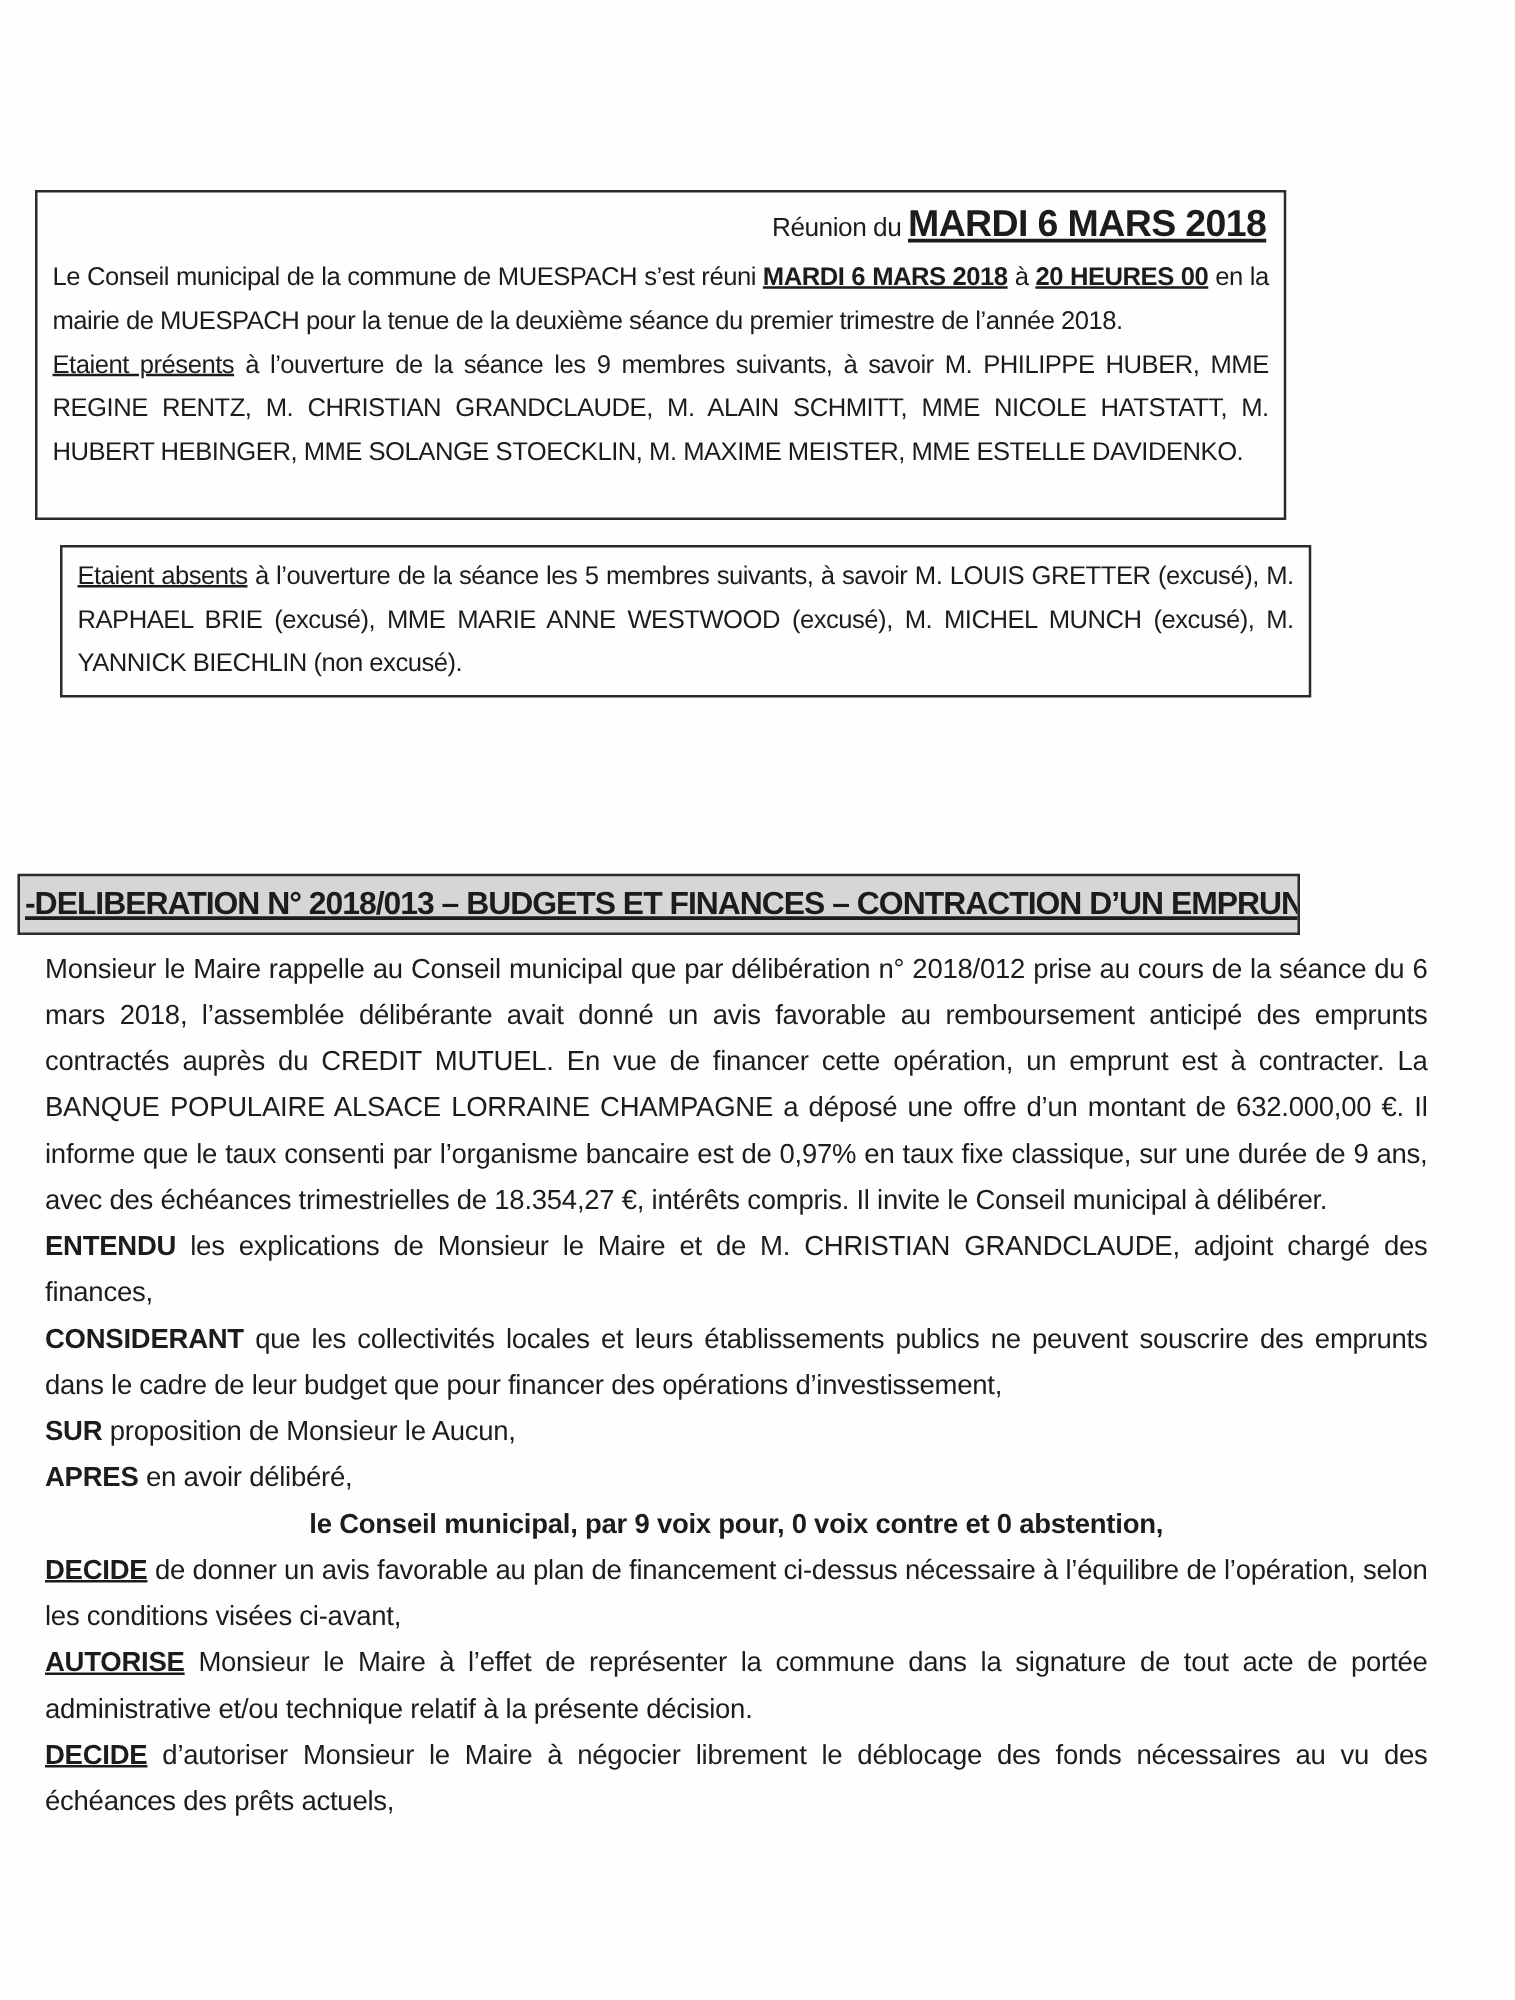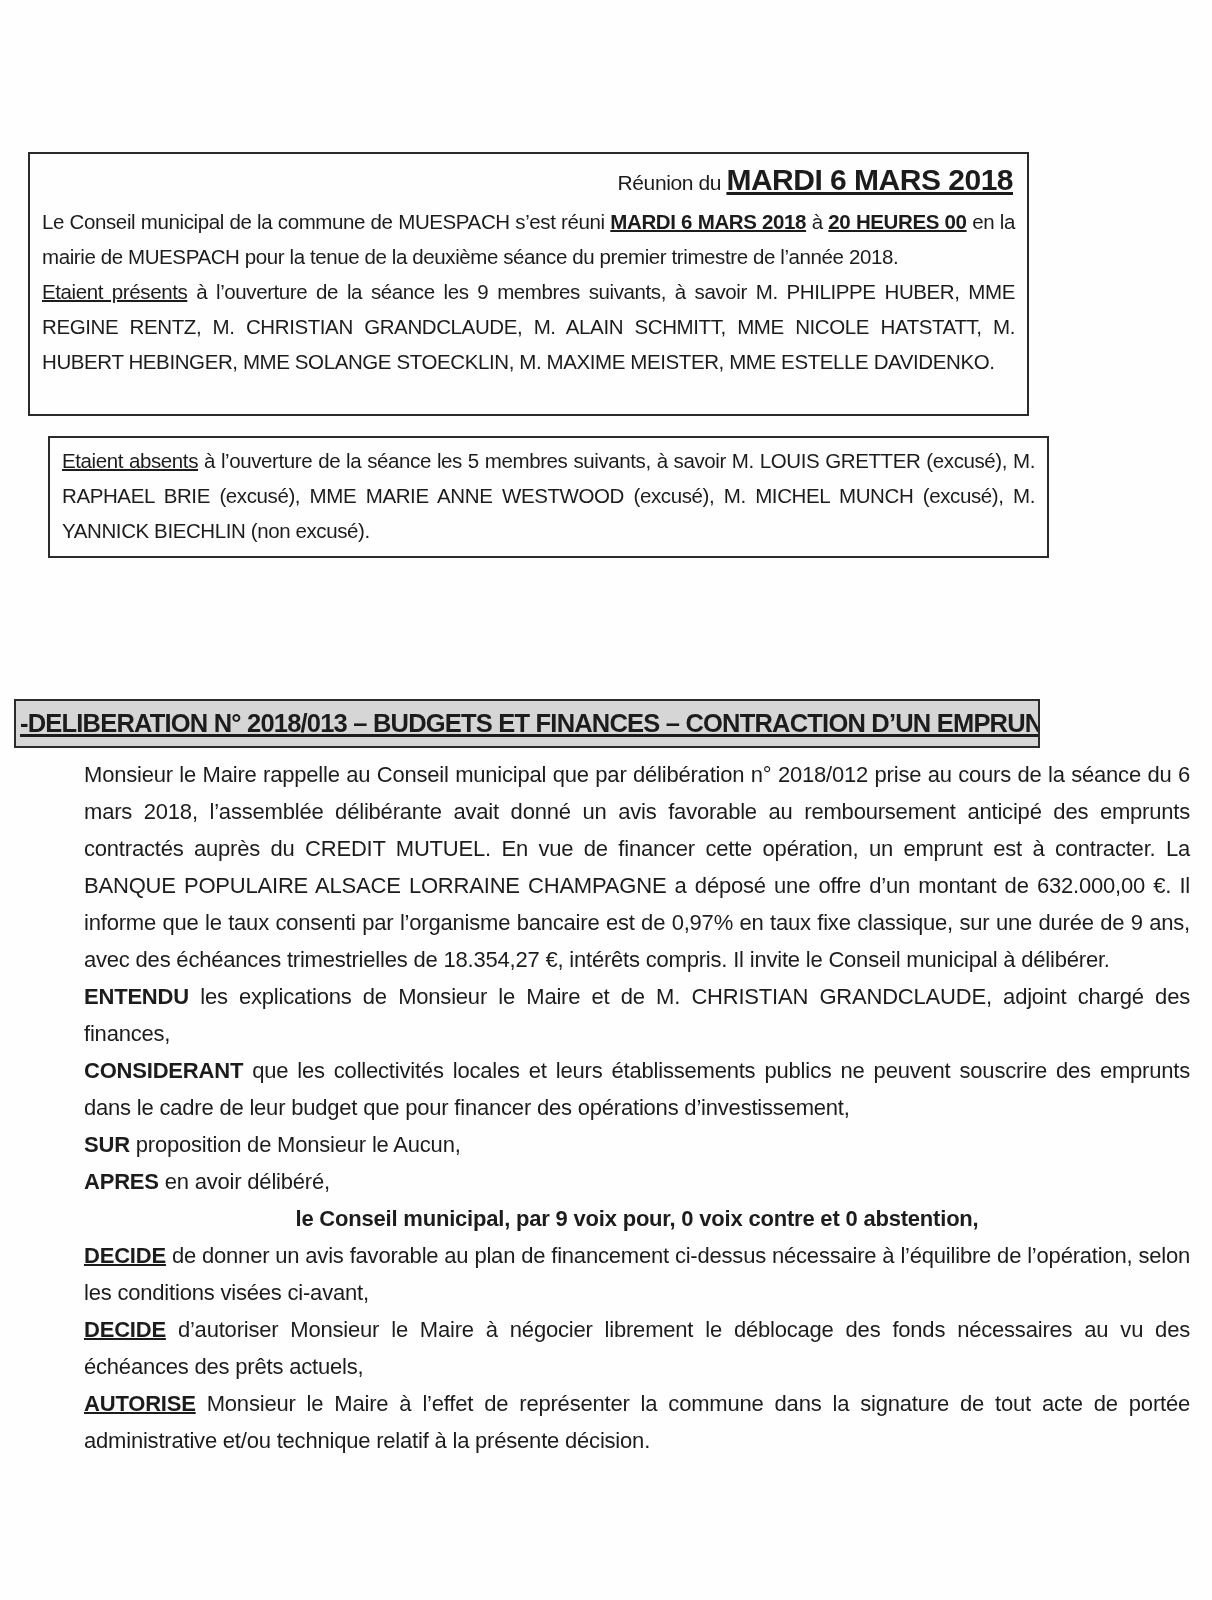--- a/index.html
+++ b/index.html
@@ -74,21 +74,20 @@
   }
   .main {
     position: absolute;
     left: 36px;
     top: 756px;
     width: 1106px;
     font-size: 22px;
     letter-spacing: -0.2px;
     line-height: 37px;
     text-align: justify;
-    margin-left: 48px;
   }
   .main p { margin: 0; }
   .lead { font-weight: bold; }
   .lead-u { font-weight: bold; text-decoration: underline; text-decoration-thickness: 2px; }
   .vote-line { text-align: center; font-weight: bold; }
 </style>
 </head>
 <body>
 
 <div class="page">
@@ -111,17 +110,17 @@
   </div>
 
   <div class="main">
     <p>Monsieur le Maire rappelle au Conseil municipal que par délibération n° 2018/012 prise au cours de la séance du 6 mars 2018, l’assemblée délibérante avait donné un avis favorable au remboursement anticipé des emprunts contractés auprès du CREDIT MUTUEL. En vue de financer cette opération, un emprunt est à contracter. La BANQUE POPULAIRE ALSACE LORRAINE CHAMPAGNE a déposé une offre d’un montant de 632.000,00 €. Il informe que le taux consenti par l’organisme bancaire est de 0,97% en taux fixe classique, sur une durée de 9 ans, avec des échéances trimestrielles de 18.354,27 €, intérêts compris.  Il invite le Conseil municipal à délibérer.</p>
     <p><span class="lead">ENTENDU</span><span> les explications de Monsieur le Maire et de M. CHRISTIAN GRANDCLAUDE, adjoint chargé des finances,</span></p>
     <p><span class="lead">CONSIDERANT</span><span> que les collectivités locales et leurs établissements publics ne peuvent souscrire des emprunts dans le cadre de leur budget que pour financer des opérations d’investissement,</span></p>
     <p><span class="lead">SUR</span><span> proposition de Monsieur le Aucun,</span></p>
     <p><span class="lead">APRES</span><span> en avoir délibéré,</span></p>
     <p class="vote-line">le Conseil municipal, par 9 voix pour, 0 voix contre et 0 abstention,</p>
     <p><span class="lead-u">DECIDE</span><span> de donner un avis favorable au plan de financement ci-dessus nécessaire à l’équilibre de l’opération, selon les conditions visées ci-avant,</span></p>
+    <p><span class="lead-u">AUTORISE</span><span> Monsieur le Maire à l’effet de représenter la commune dans la signature de tout acte de portée administrative et/ou technique relatif à la présente décision.</span></p>
     <p><span class="lead-u">DECIDE</span><span> d’autoriser Monsieur le Maire à négocier librement le déblocage des fonds nécessaires au vu des échéances des prêts actuels,</span></p>
-    <p><span class="lead-u">AUTORISE</span><span> Monsieur le Maire à l’effet de représenter la commune dans la signature de tout acte de portée administrative et/ou technique relatif à la présente décision.</span></p>
   </div>
 
 </div>
 
 </body></html>

